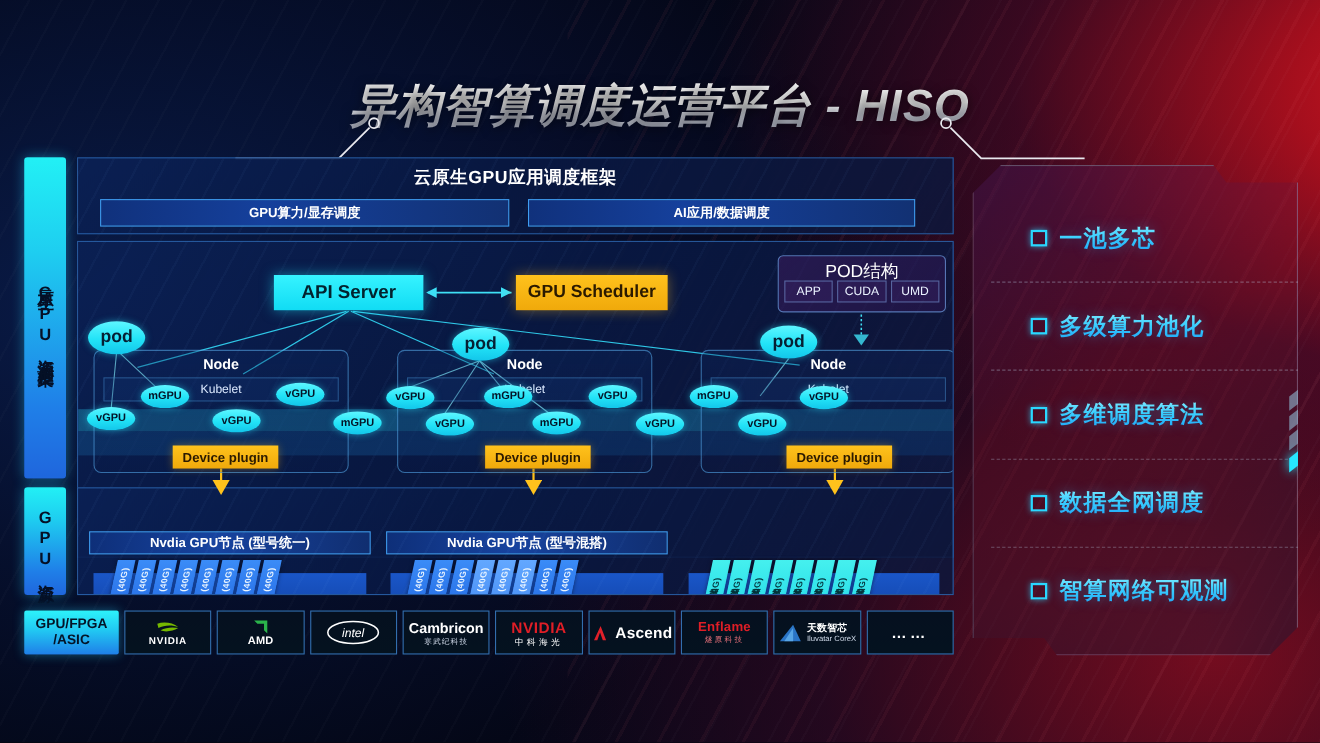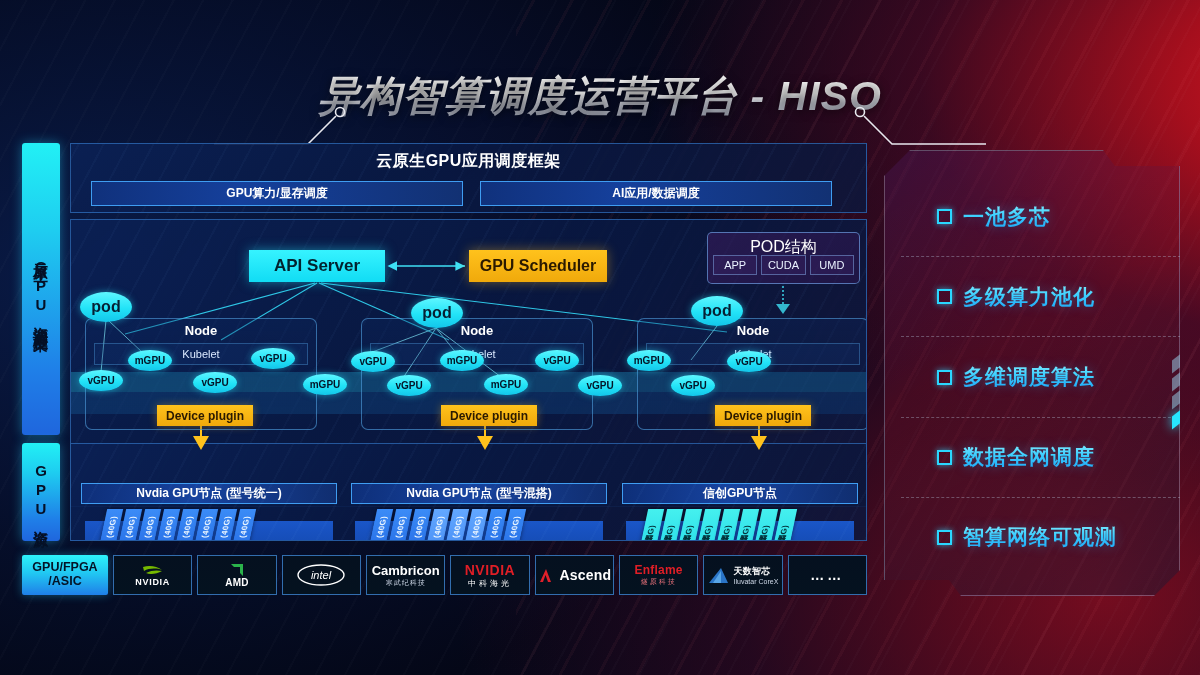--- a/index.html
+++ b/index.html
@@ -403,21 +403,20 @@
             </div>
             <div class="card ">
               <span>A100 (40G)</span>
             </div>
             <div class="card ">
               <span>A100 (40G)</span>
             </div>
           </div>
       </div>
       <div class="gpuGroup" style="left:551px; width:236px;">
-        <div class="gpuGroupLbl">信创GPU节点</div>
         <div class="chassis"></div>
         <div class="cards">
             <div class="card xc">
               <span>昇腾 (40G)</span>
             </div>
             <div class="card xc">
               <span>昇腾 (40G)</span>
             </div>
             <div class="card xc">
               <span>昇腾 (40G)</span>

